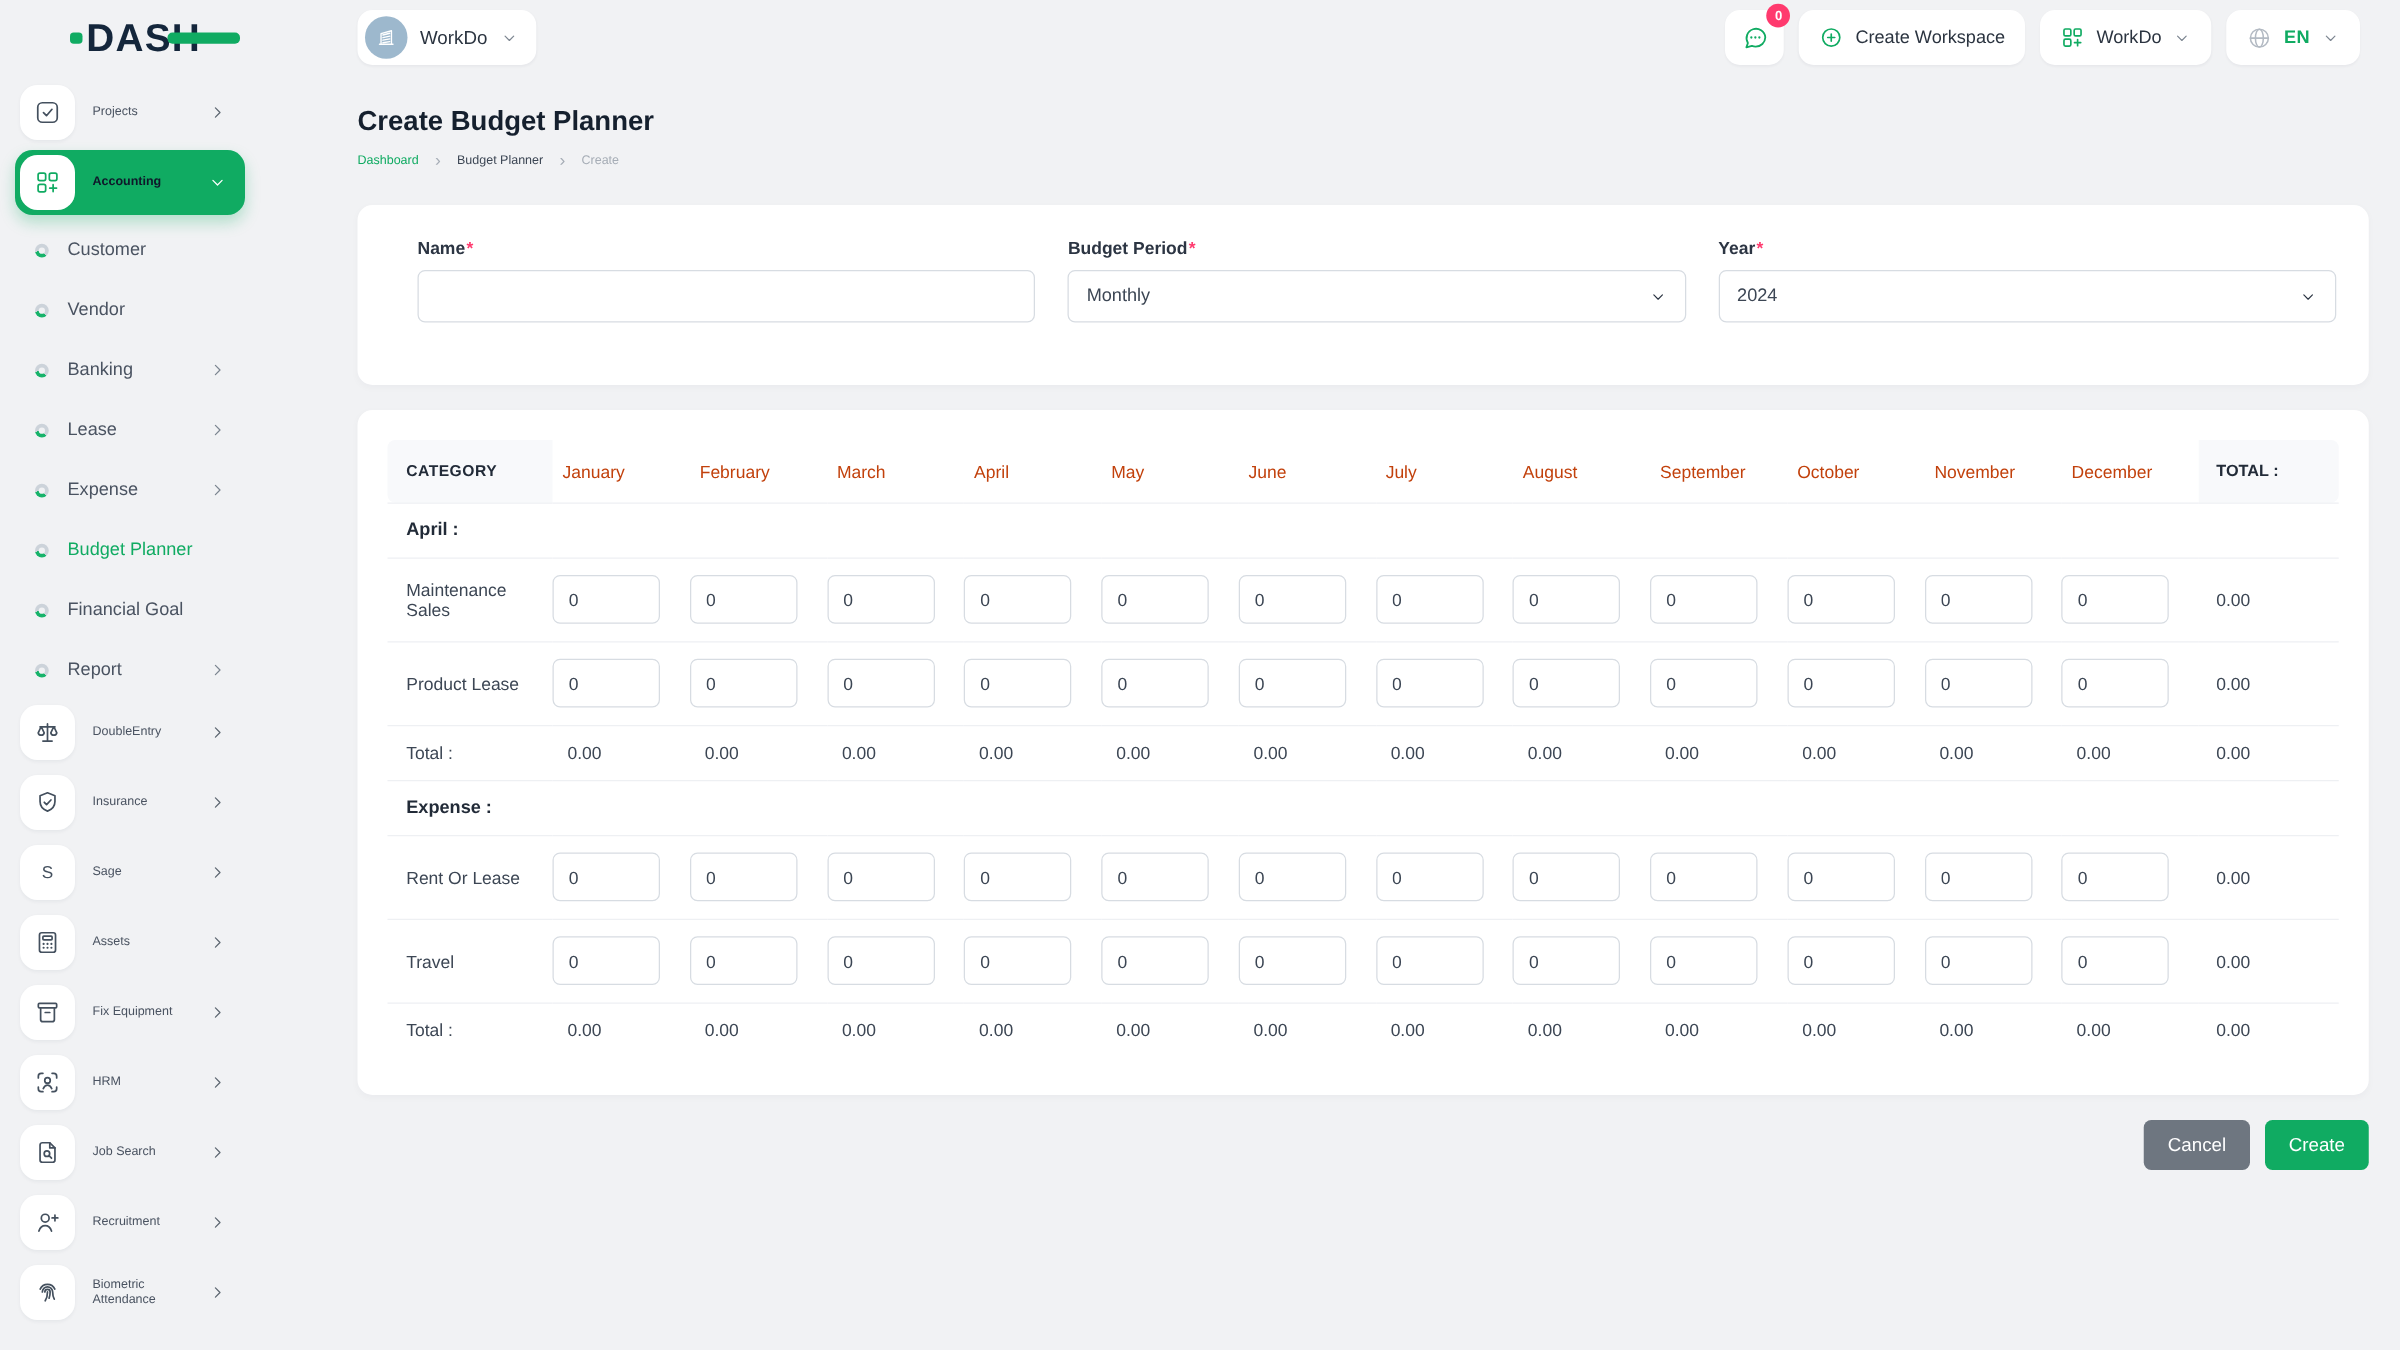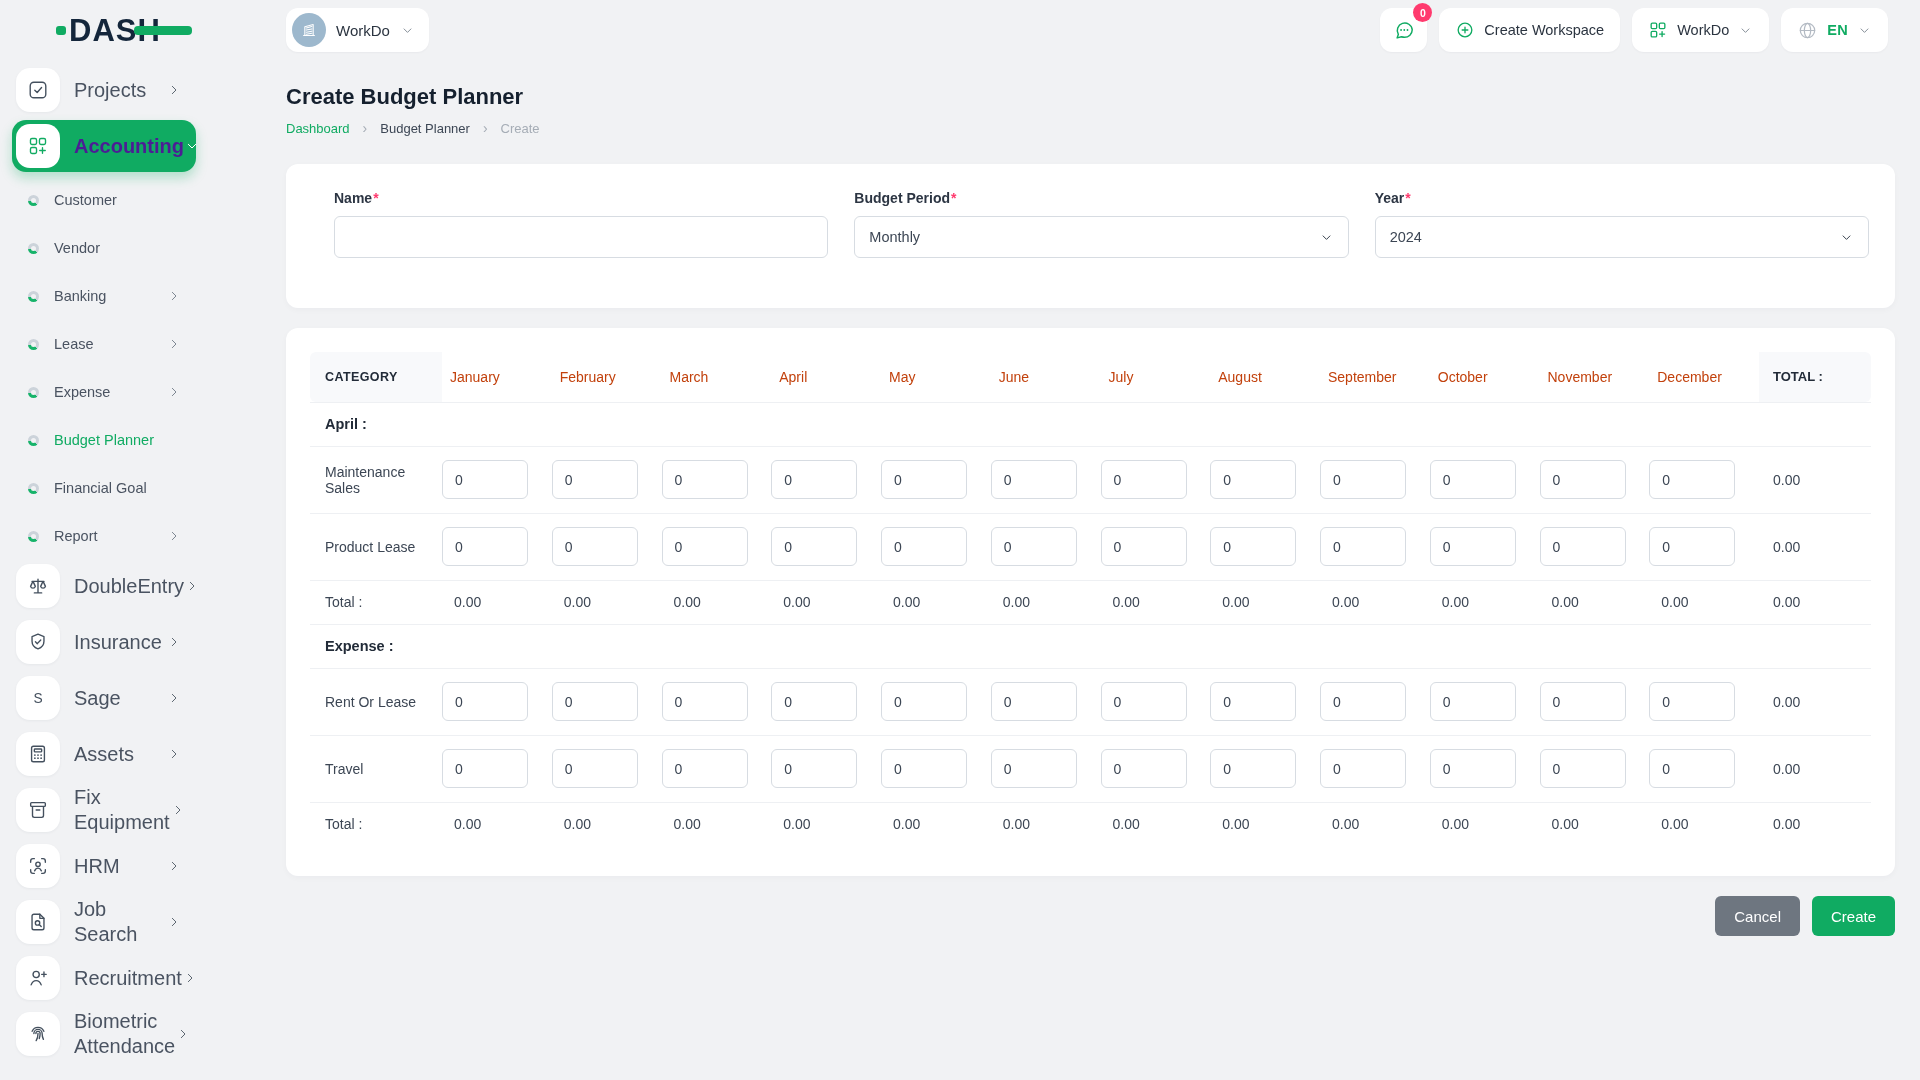--- a/index.html
+++ b/index.html
@@ -48,39 +48,39 @@
   .pill svg.accent{width:20px;height:20px;color:var(--green);stroke-width:1.6;}
   .pill svg.globe{width:21px;height:21px;color:#b3bac3;stroke-width:1.4;}
   .pill .lang{color:var(--green);font-weight:600;letter-spacing:.3px;}
 
   
   .sidebar{position:absolute;top:58px;left:0;width:240px;bottom:0;padding:6px 0 0 12px;overflow:hidden;}
   .side-item{display:flex;align-items:center;width:184px;height:52px;margin-bottom:4px;border-radius:14px;padding:0 14px 0 4px;cursor:pointer;}
   .tile{width:44px;height:44px;border-radius:14px;background:#fff;display:flex;align-items:center;justify-content:center;
     color:#44505e;box-shadow:0 1px 3px rgba(20,30,50,.05);flex:none;}
   .tile svg{width:22px;height:22px;}
-  .side-item .label{margin-left:14px;font-size:20px;color:#4a5361;line-height:1.25;}
+  .side-item .label{margin-left:14px;font-size:10px;color:#4a5361;line-height:1.25;}
   .side-item .chev{margin-left:auto;color:#5c6670;}
   .side-item.active{background:var(--green);box-shadow:0 6px 12px rgba(16,171,98,.28);}
-  .side-item.active .label{color:#4c1d95;font-weight:600;}
+  .side-item.active .label{color:#0f172a;font-weight:600;}
   .side-item.active .chev{color:#fff;}
   .side-item.active .tile{color:var(--green);box-shadow:none;}
 
   .side-sub{display:flex;align-items:center;width:184px;height:48px;padding:0 14px 0 16px;cursor:pointer;}
   .donut{width:11px;height:11px;border-radius:50%;flex:none;position:relative;
     background:conic-gradient(from 140deg,#17b36a 0 120deg,#ccd3da 120deg 360deg);}
   .donut::after{content:"";position:absolute;inset:3px;border-radius:50%;background:var(--bg);}
   .side-sub .label{margin-left:15px;font-size:14.5px;color:#4a5361;}
   .side-sub .chev{margin-left:auto;width:14px;height:14px;}
   .side-sub.active .label{color:var(--green);}
 
   
   .main{position:absolute;left:286px;right:25px;top:58px;}
   h1{margin:26px 0 10px;font-size:22px;font-weight:700;color:#15202e;}
-  .breadcrumb{display:flex;align-items:center;gap:13px;font-size:13px;}
+  .breadcrumb{display:flex;align-items:center;gap:13px;font-size:10px;}
   .bc-link{color:var(--green);cursor:pointer;}
   .bc-item{color:#3c4654;}
   .bc-muted{color:#a6adb6;}
   .bc-sep{color:#a6adb6;font-size:14px;}
   .bc-sep::before{content:"\203A";}
 
   .card{background:#fff;border-radius:12px;box-shadow:0 2px 6px rgba(20,30,50,.03);}
   .form-card{margin-top:28px;padding:26px 26px 50px;}
   .form-row{display:flex;gap:26px;margin-left:22px;}
   .field{flex:1;}

